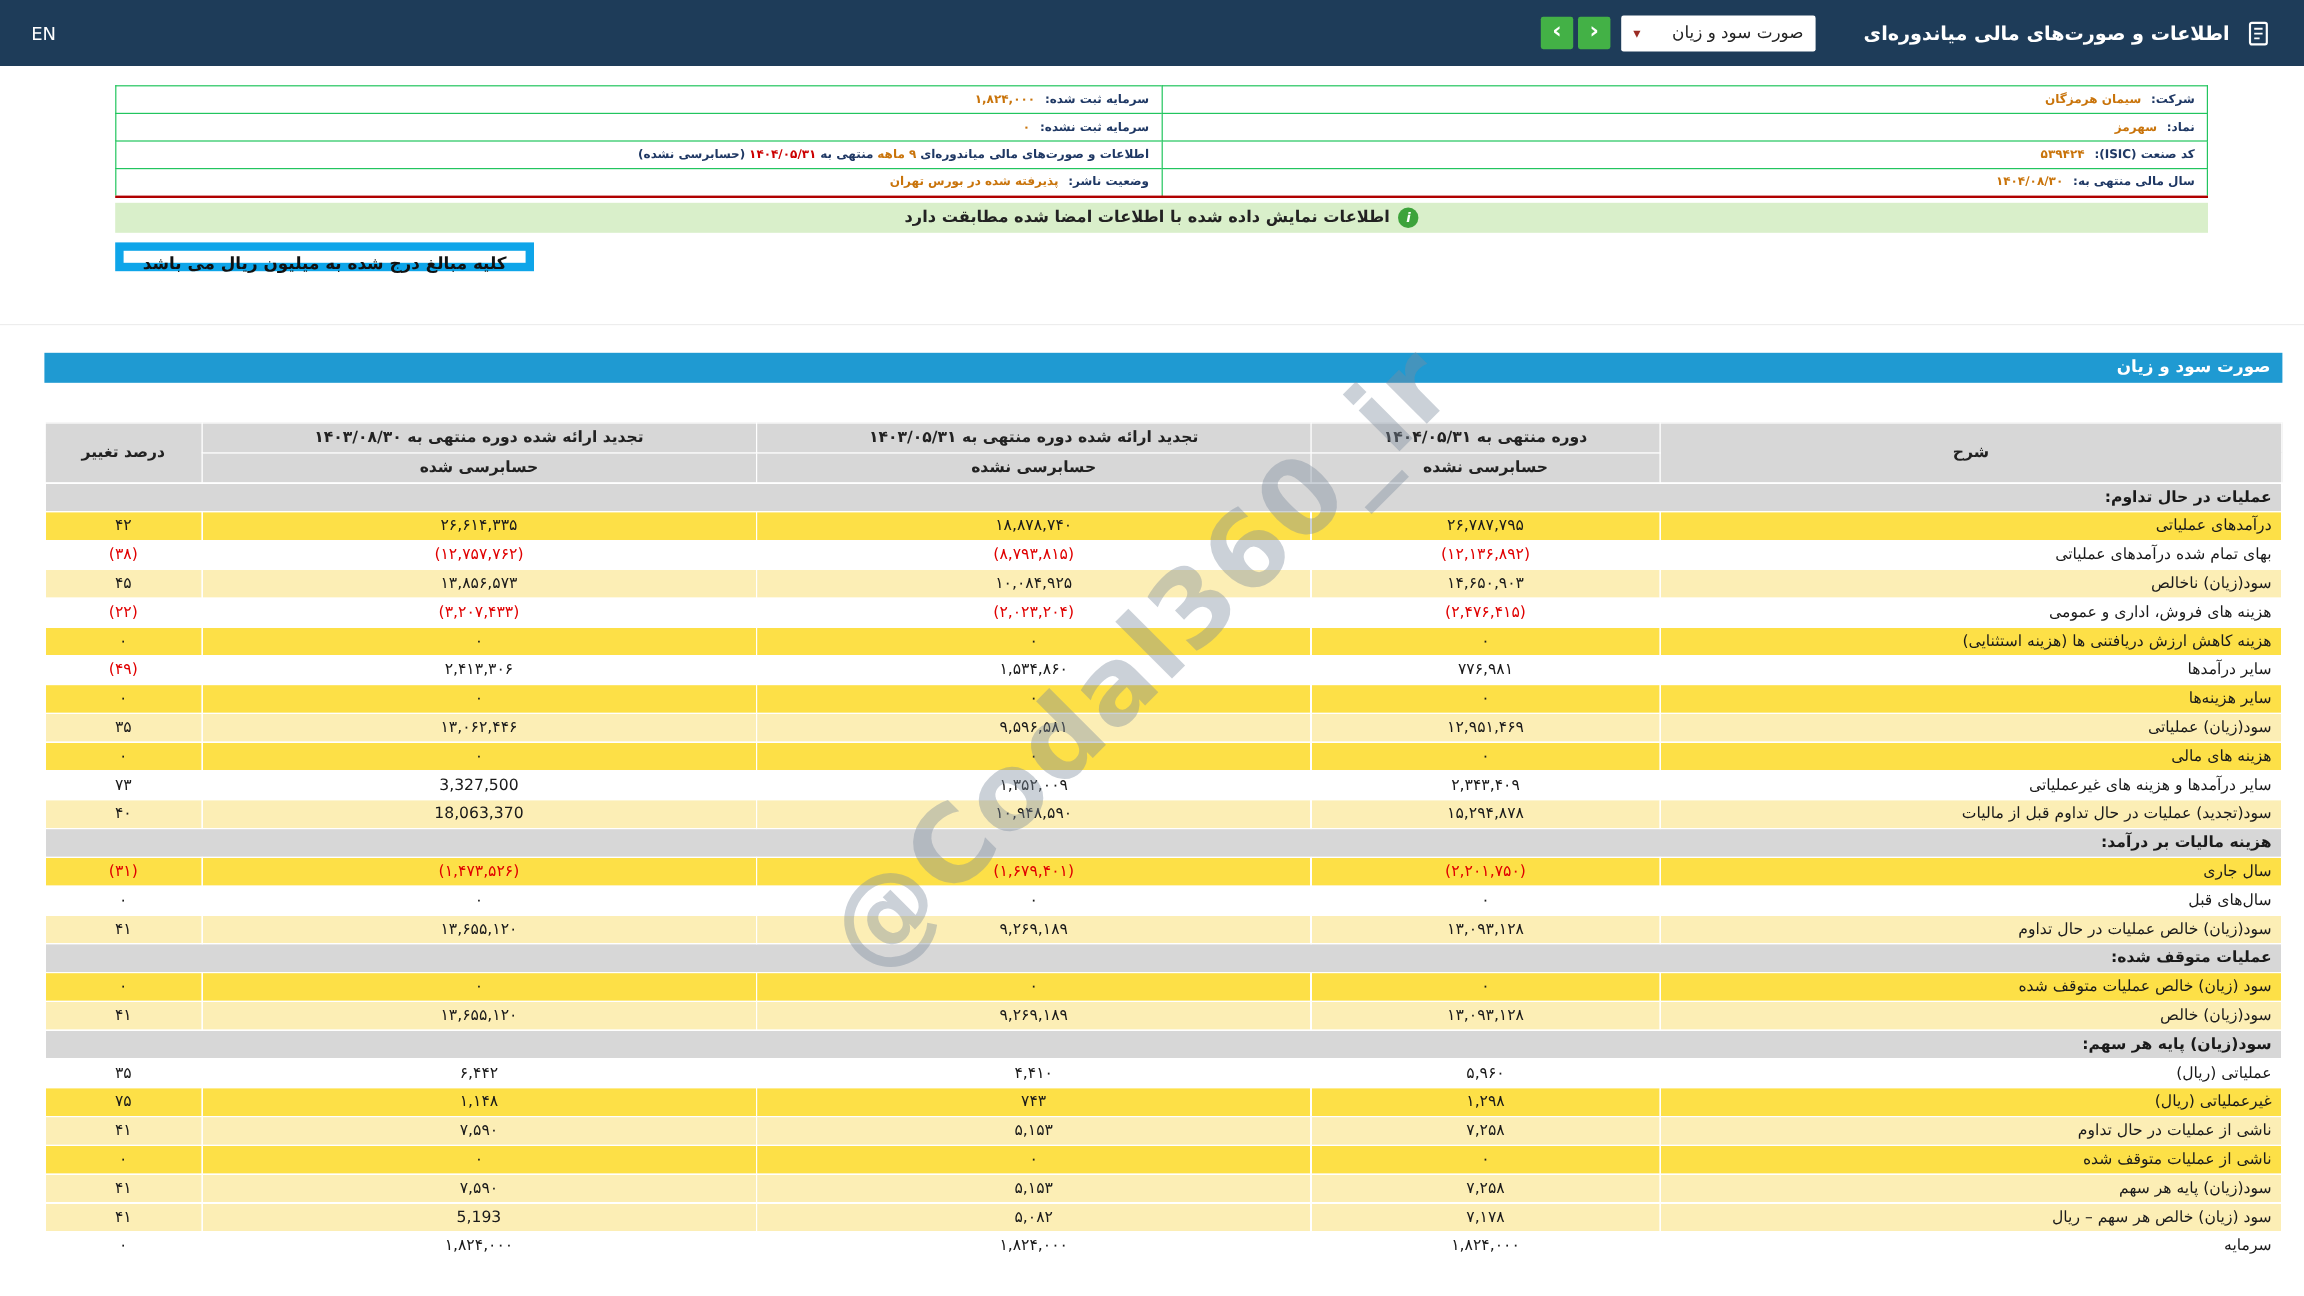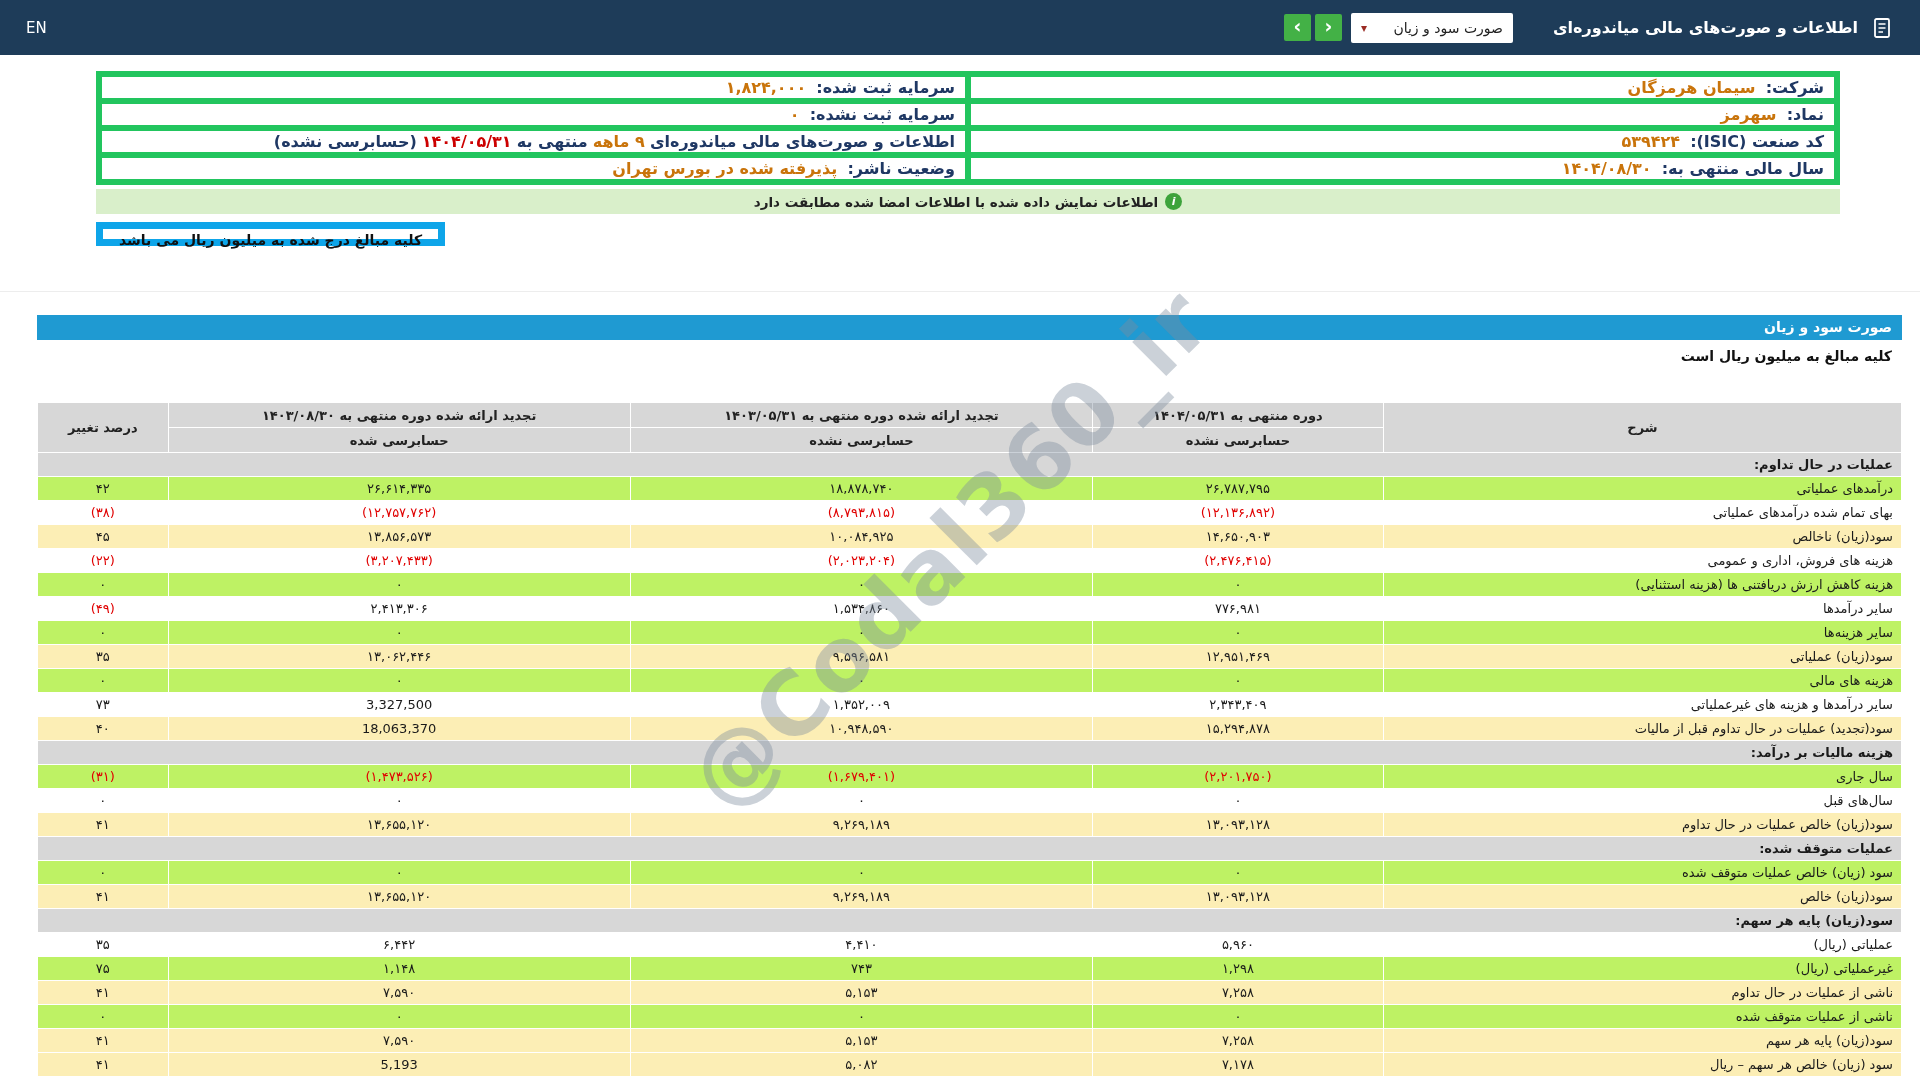--- a/index.html
+++ b/index.html
@@ -14,21 +14,21 @@
   .dropdown { width:162px; height:30px; background:#fff; border-radius:2px; display:flex; align-items:center; justify-content:space-between; padding:0 10px; cursor:pointer; flex:none; }
   .dd-text { font-size:14px; color:#222; white-space:nowrap; }
   .dd-caret { color:#9b2c24; font-size:12px; }
   .nav-buttons { display:flex; gap:4px; margin-right:9px; }
   .nav-btn { width:27px; height:27px; border:none; border-radius:2px; background:#43b146; color:#fff; font-size:19px; font-weight:bold; display:flex; align-items:center; justify-content:center; cursor:pointer; direction:ltr; line-height:1; padding-bottom:3px; }
   .lang-toggle { margin-right:auto; color:#fff; font-size:15px; cursor:pointer; }
 
   
   .info-wrap { margin:16px 80px 0 96px; }
   .info-table { width:100%; border-collapse:collapse; border:1px solid #e3e3e3; border-bottom:2px solid #b00000; }
-  .info-table td { width:50%; height:23px; border:6px solid #22c55e; padding:1px 10px; font-size:16px; vertical-align:middle; white-space:nowrap; }
+  .info-table td { width:50%; height:23px; border:1px solid #22c55e; padding:1px 10px; font-size:10px; vertical-align:middle; white-space:nowrap; }
   .lbl { color:#1f3864; font-weight:bold; }
   .val { color:#c9740b; font-weight:bold; margin-right:5px; }
   .seg-dark { color:#1f3864; font-weight:bold; }
   .seg-orange { color:#c9740b; font-weight:bold; }
   .seg-red { color:#cc0000; font-weight:bold; }
 
   .notice { margin-top:4px; height:25px; background:#d9efca; display:flex; align-items:center; justify-content:center; gap:7px; }
   .notice-text { font-size:13.5px; font-weight:bold; color:#222; }
   .notice-icon { width:17px; height:17px; border-radius:50%; background:#3da33b; color:#fff; font-size:11px; font-weight:bold; font-style:italic; display:flex; align-items:center; justify-content:center; flex:none; }
 
@@ -40,21 +40,21 @@
   
   .statement { margin:23px 18px 0 37px; }
   .stmt-title-bar { height:25px; line-height:25px; background:#1f9ad2; color:#fff; font-size:14px; font-weight:bold; padding:0 10px; }
   .stmt-unit-note { margin-top:4px; height:25px; line-height:25px; background:#fff; font-size:14px; font-weight:bold; color:#111; padding:0 10px; }
 
   .stmt-table { width:100%; border-collapse:collapse; margin-top:33px; table-layout:fixed; }
   .stmt-table th { background:#d7d7d7; border:1px solid #fff; height:25px; font-size:13px; font-weight:bold; color:#222; text-align:center; }
   .stmt-table td { height:24px; border:1px solid #fff; padding:0 8px; font-size:13px; color:#1a1a1a; overflow:hidden; white-space:nowrap; }
   .c-desc { text-align:right; }
   td.c-num, td.c-chg { text-align:center; direction:ltr; }
-  .row-blue td { background:#bef264; }
+  .row-blue td { background:#fde047; }
   .row-white td { background:#ffffff; }
   .row-yellow td { background:#fceeb5; }
   .row-section td { background:#d7d7d7; font-weight:bold;margin-left:12px; }
   td.neg { color:#e00000; }
 
   .watermark { position:absolute; left:950px; top:549px; transform:translate(-50%,-50%) rotate(-45deg); font-size:88px; font-weight:bold; color:rgba(125,140,158,.40); letter-spacing:2px; direction:ltr; pointer-events:none; z-index:5; white-space:nowrap; }
 </style>
 </head>
 <body>
 
@@ -131,21 +131,20 @@
 
   <div class="tab-row">
     <div class="unit-tab">کلیه مبالغ درج شده به میلیون ریال می باشد</div>
   </div>
 </div>
 
 <div class="thin-divider"></div>
 
 <div class="statement">
   <div class="stmt-title-bar">صورت سود و زیان</div>
-  <div class="stmt-unit-note">کلیه مبالغ به میلیون ریال است</div>
 
   <table class="stmt-table">
     <colgroup>
       <col style="width:27.8%">
       <col style="width:15.6%">
       <col style="width:24.8%">
       <col style="width:24.8%">
       <col style="width:7%">
     </colgroup>
     <thead>

